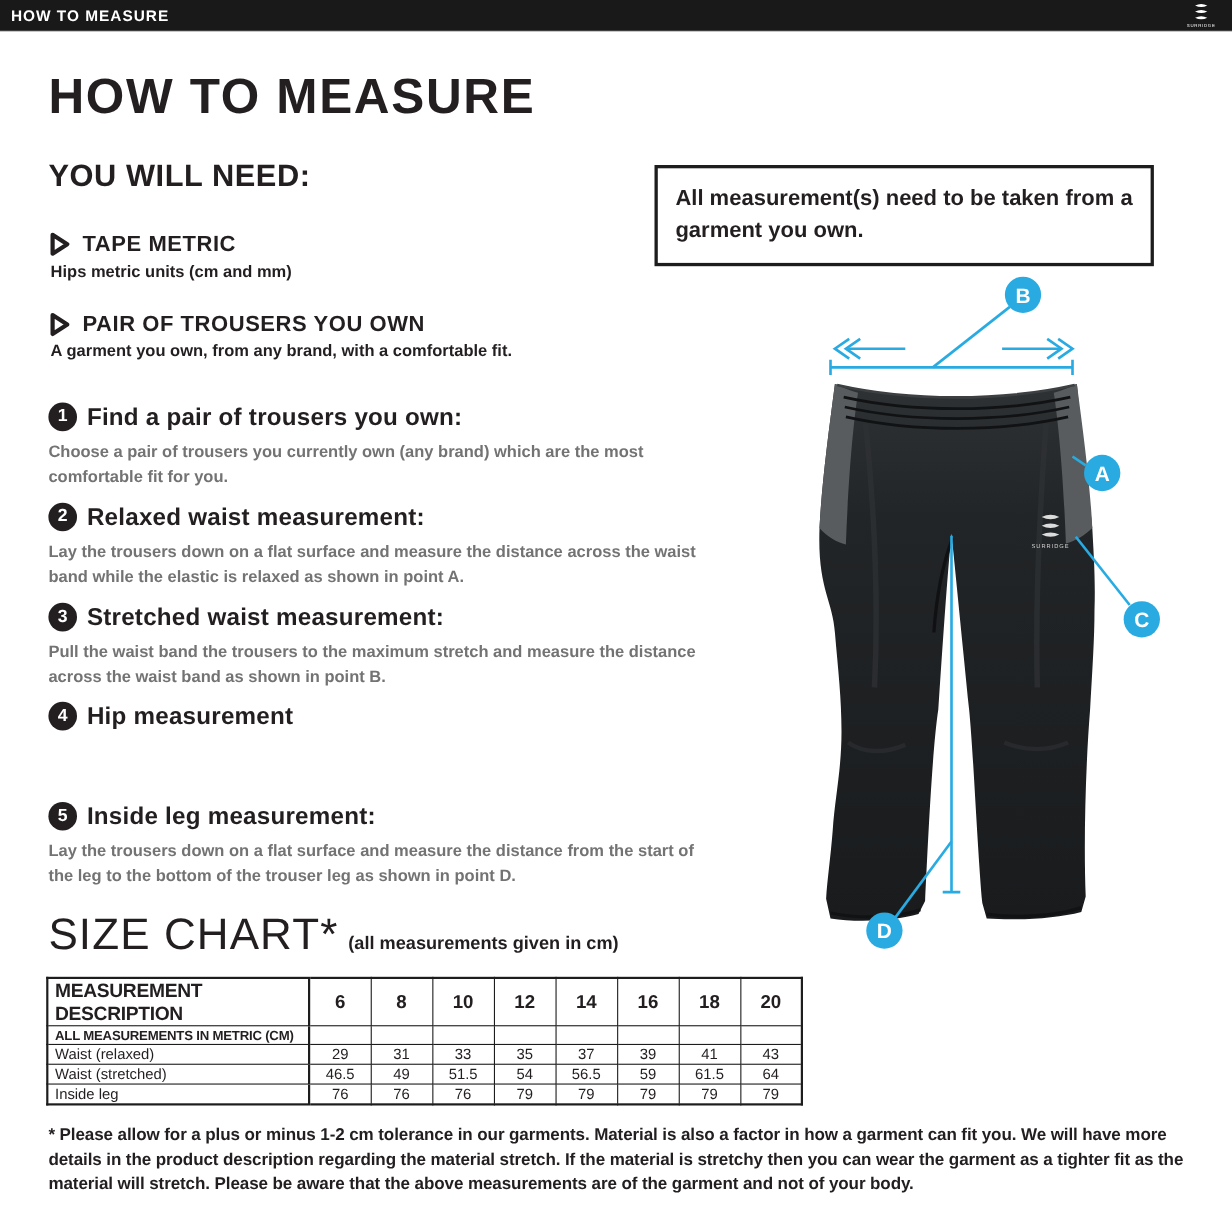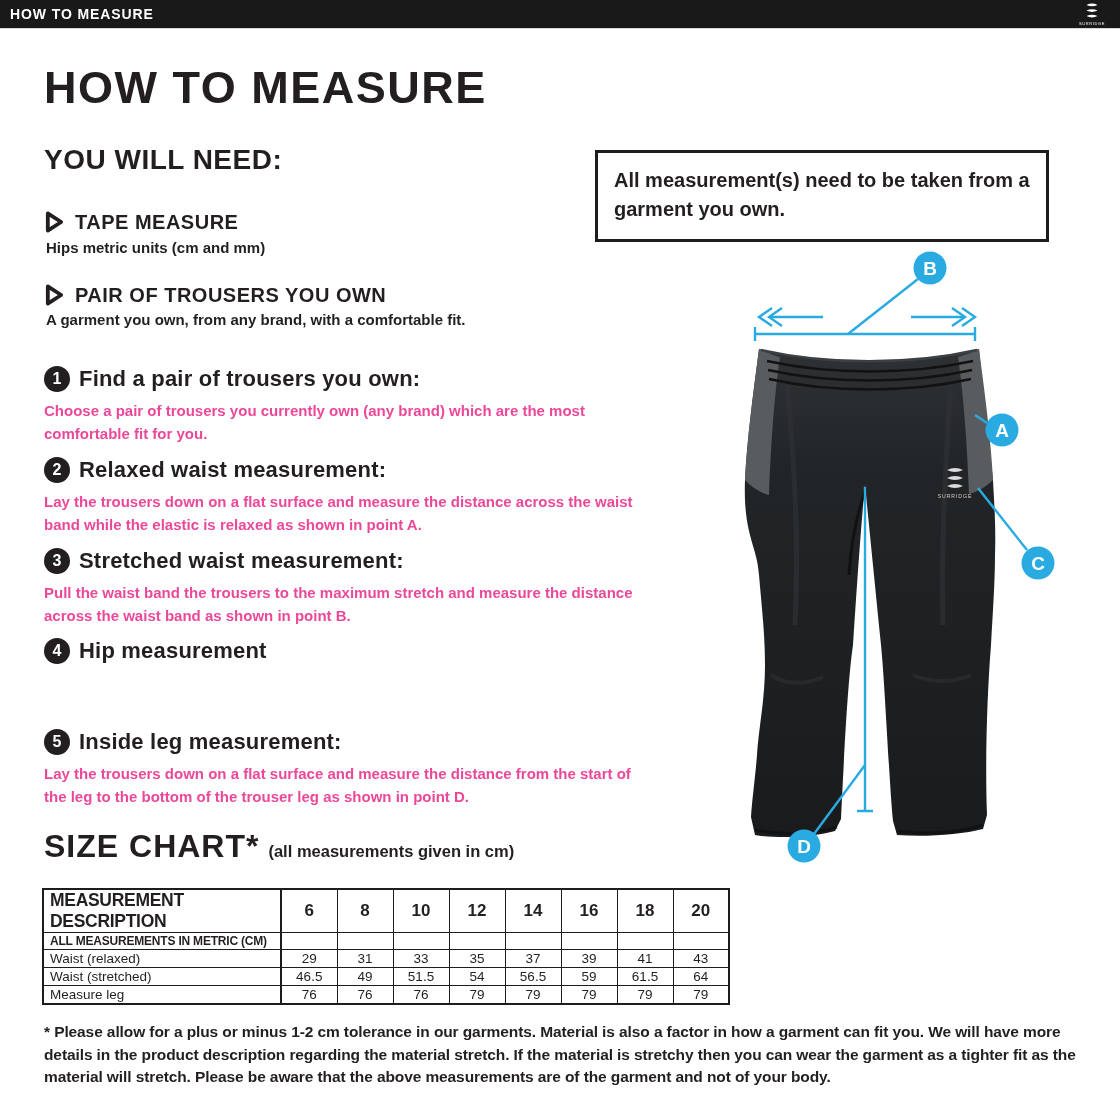--- a/index.html
+++ b/index.html
@@ -29,27 +29,27 @@
     border:3px solid #1d1d1d; padding:13px 16px 15px; font-size:20px; font-weight:bold;
     line-height:1.45; font-family:"Liberation Sans", sans-serif; }
 
   .step { position:absolute; left:44px; width:615px; }
   .step-head { display:flex; align-items:center; gap:9px; }
   .step-num { width:26px; height:26px; border-radius:50%; background:#231f20; color:#fff;
     display:inline-flex; align-items:center; justify-content:center; font-size:16px;
     font-weight:bold; flex:none; }
   .step-title { font-size:22px; font-weight:bold; letter-spacing:.2px;text-align:center; }
   .step-body { margin:7px 0 0; font-size:15px; font-weight:bold; line-height:1.56;
-    color:#ec4899; width:606px; }
+    color:#737373; width:606px; }
 
   .figure { position:absolute; left:735px; top:245px; width:340px; height:640px; }
 
   .size-heading { position:absolute; left:44px; top:828px; display:inline-flex;
     align-items:baseline; gap:9px; }
-  .size-title { font-size:32px; font-weight:bold; letter-spacing:1px; }
+  .size-title { font-size:40px; font-weight:normal; letter-spacing:1px; }
   .size-sub { font-size:16.5px; font-weight:bold; }
 
   table.size-chart { position:absolute; left:42px; top:888px; border-collapse:collapse;
     border:2px solid #1d1d1d; table-layout:fixed;padding-left:40px; }
   .size-chart th, .size-chart td { border:1px solid #1d1d1d; padding:0; }
   .size-chart th.desc, .size-chart td.desc { border-right:2px solid #1d1d1d;
     text-align:left; padding:0 6px; }
   .size-chart thead th { height:29px; font-size:17px; font-weight:bold; text-align:center; }
   .size-chart thead th.desc { font-size:17.5px; letter-spacing:-.3px; }
   .size-chart tbody td { height:17px; font-size:13.5px; font-weight:normal; text-align:center; }
@@ -79,21 +79,21 @@
 </header>
 
 <h1 class="page-title">HOW TO MEASURE</h1>
 
 <h2 class="ywn-heading">YOU WILL NEED:</h2>
 
 <div class="need-row" style="top:210px;">
   <svg width="21" height="24" viewBox="0 0 22 24">
     <path d="M4,3 L18,12 L4,21 Z" fill="none" stroke="#231f20" stroke-width="4" stroke-linejoin="round"></path>
   </svg>
-  <span class="need-label">TAPE MEASURE</span>
+  <span class="need-label">TAPE METRIC</span>
 </div>
 <div class="need-desc" style="top:239px;">Hips metric units (cm and mm)</div>
 
 <div class="need-row" style="top:283px;">
   <svg width="21" height="24" viewBox="0 0 22 24">
     <path d="M4,3 L18,12 L4,21 Z" fill="none" stroke="#231f20" stroke-width="4" stroke-linejoin="round"></path>
   </svg>
   <span class="need-label">PAIR OF TROUSERS YOU OWN</span>
 </div>
 <div class="need-desc" style="top:311px;">A garment you own, from any brand, with a comfortable fit.</div>
@@ -297,21 +297,21 @@
       <td>46.5</td>
       <td>49</td>
       <td>51.5</td>
       <td>54</td>
       <td>56.5</td>
       <td>59</td>
       <td>61.5</td>
       <td>64</td>
     </tr>
     <tr>
-      <td class="desc">Measure leg</td>
+      <td class="desc">Inside leg</td>
       <td>76</td>
       <td>76</td>
       <td>76</td>
       <td>79</td>
       <td>79</td>
       <td>79</td>
       <td>79</td>
       <td>79</td>
     </tr>
   </tbody>

